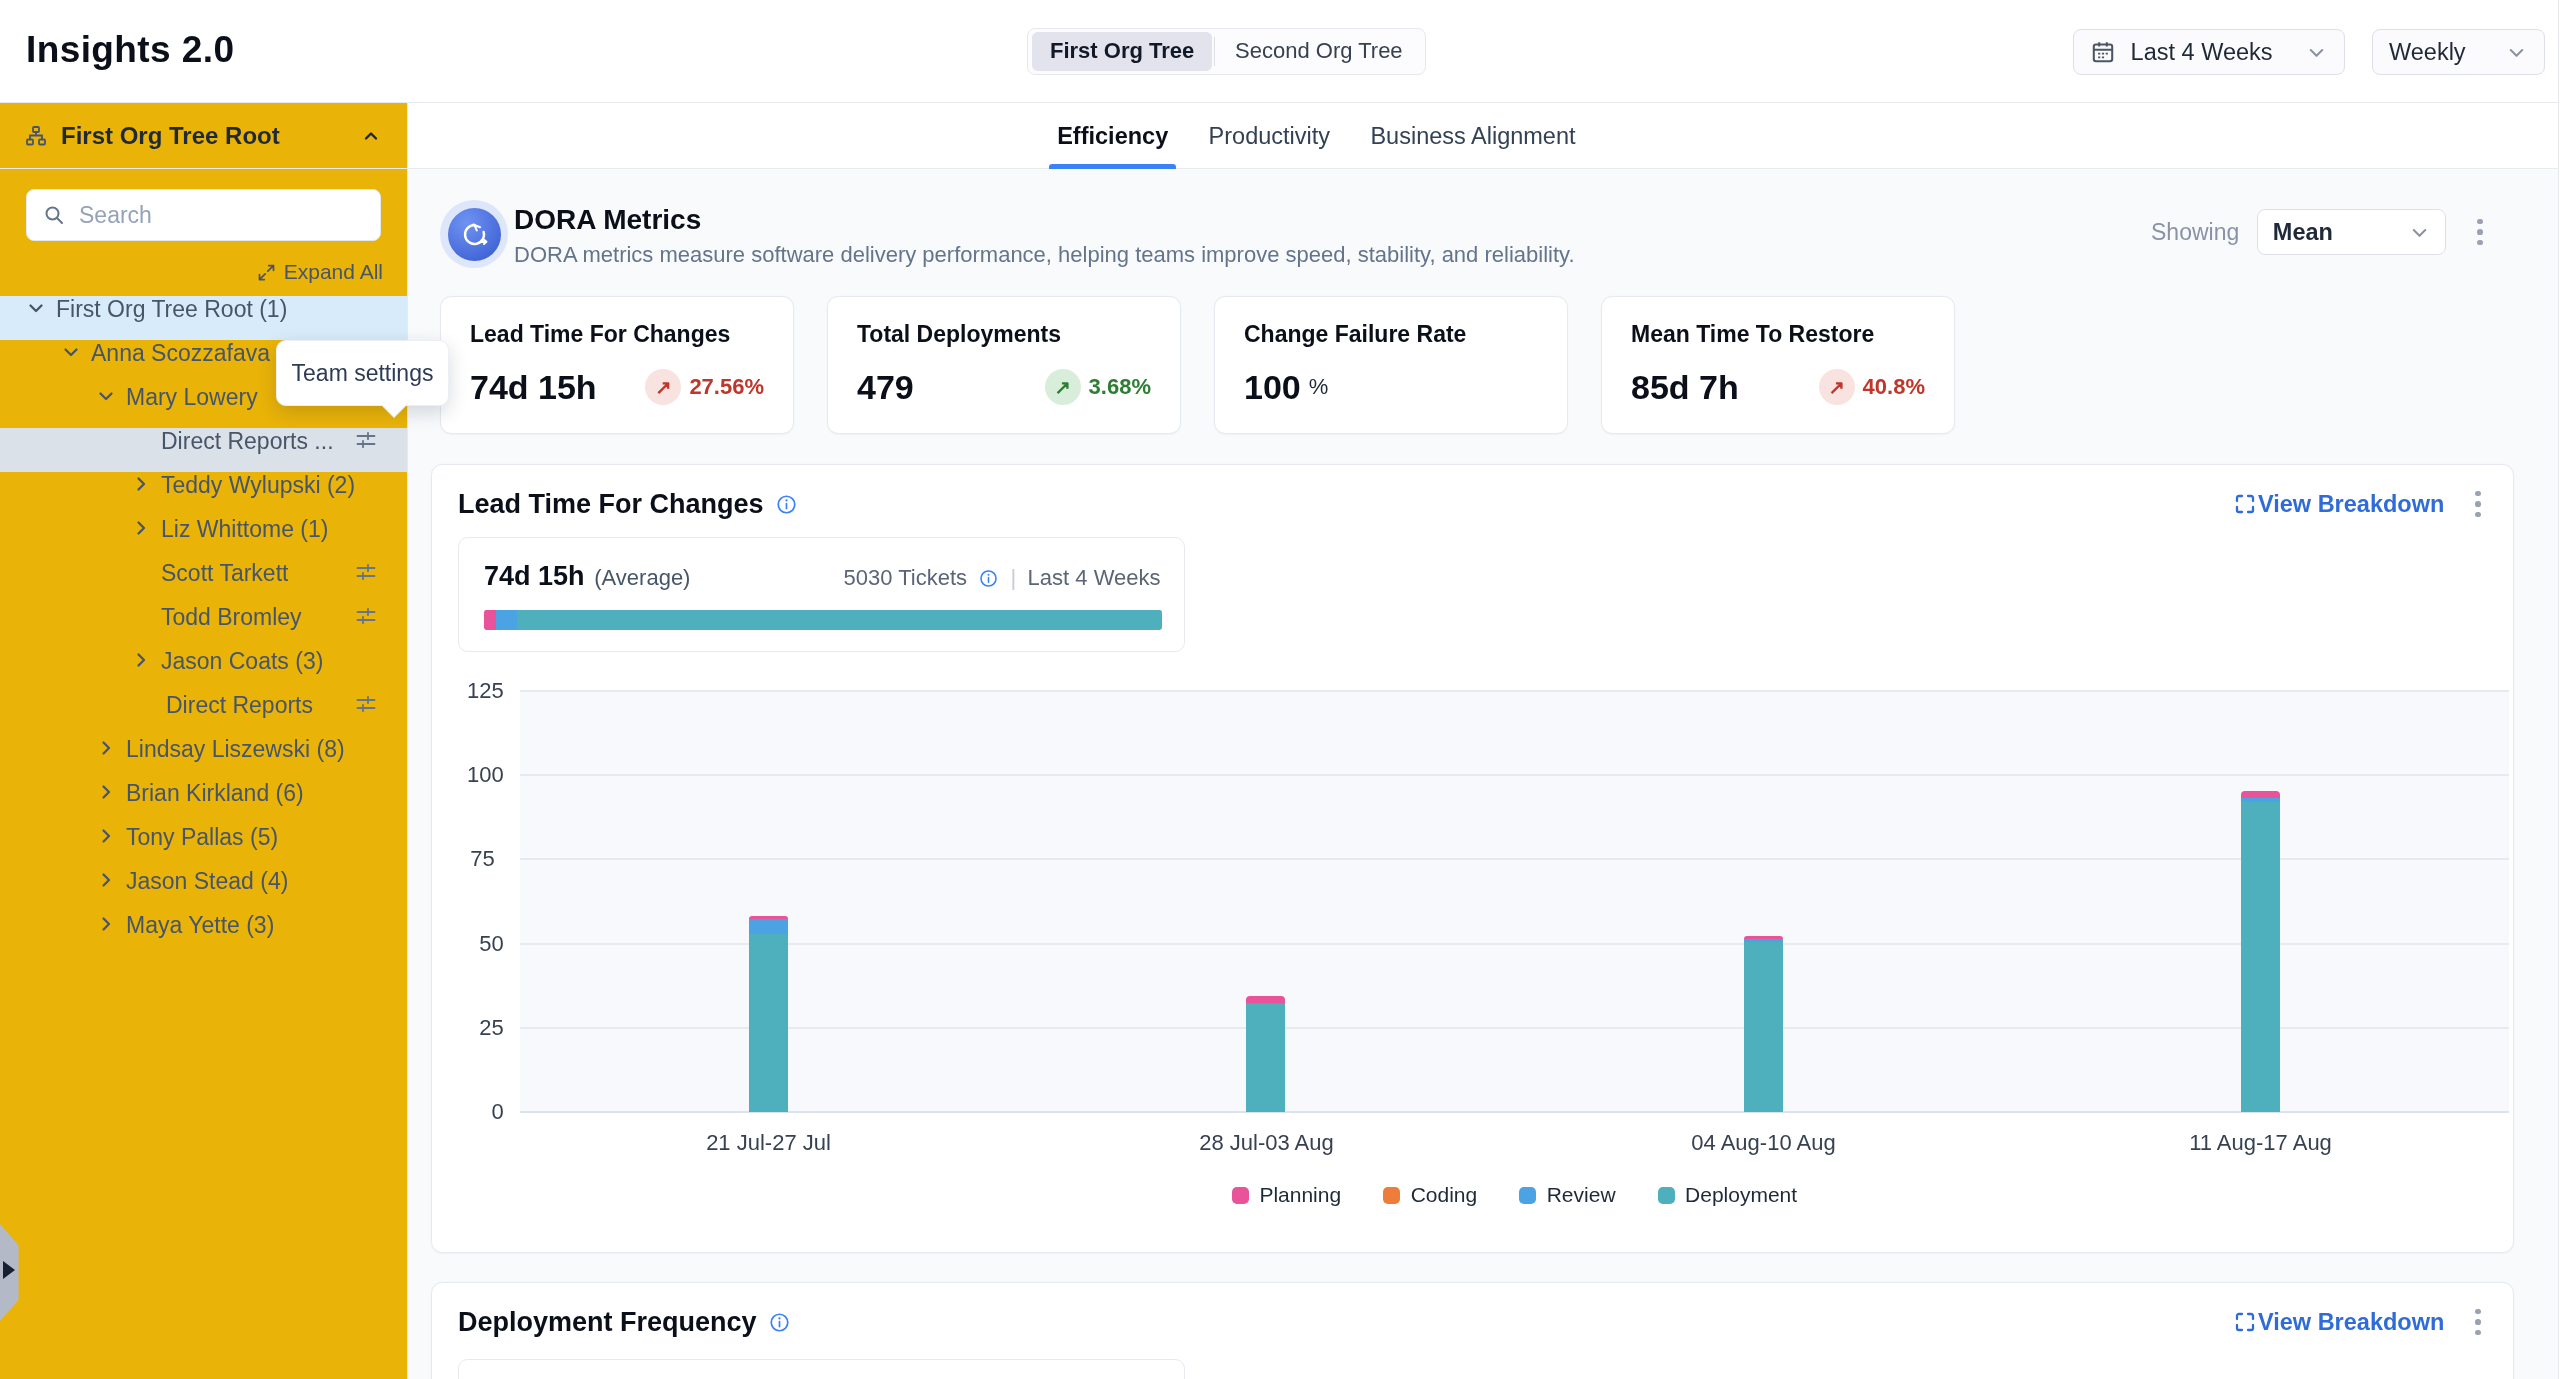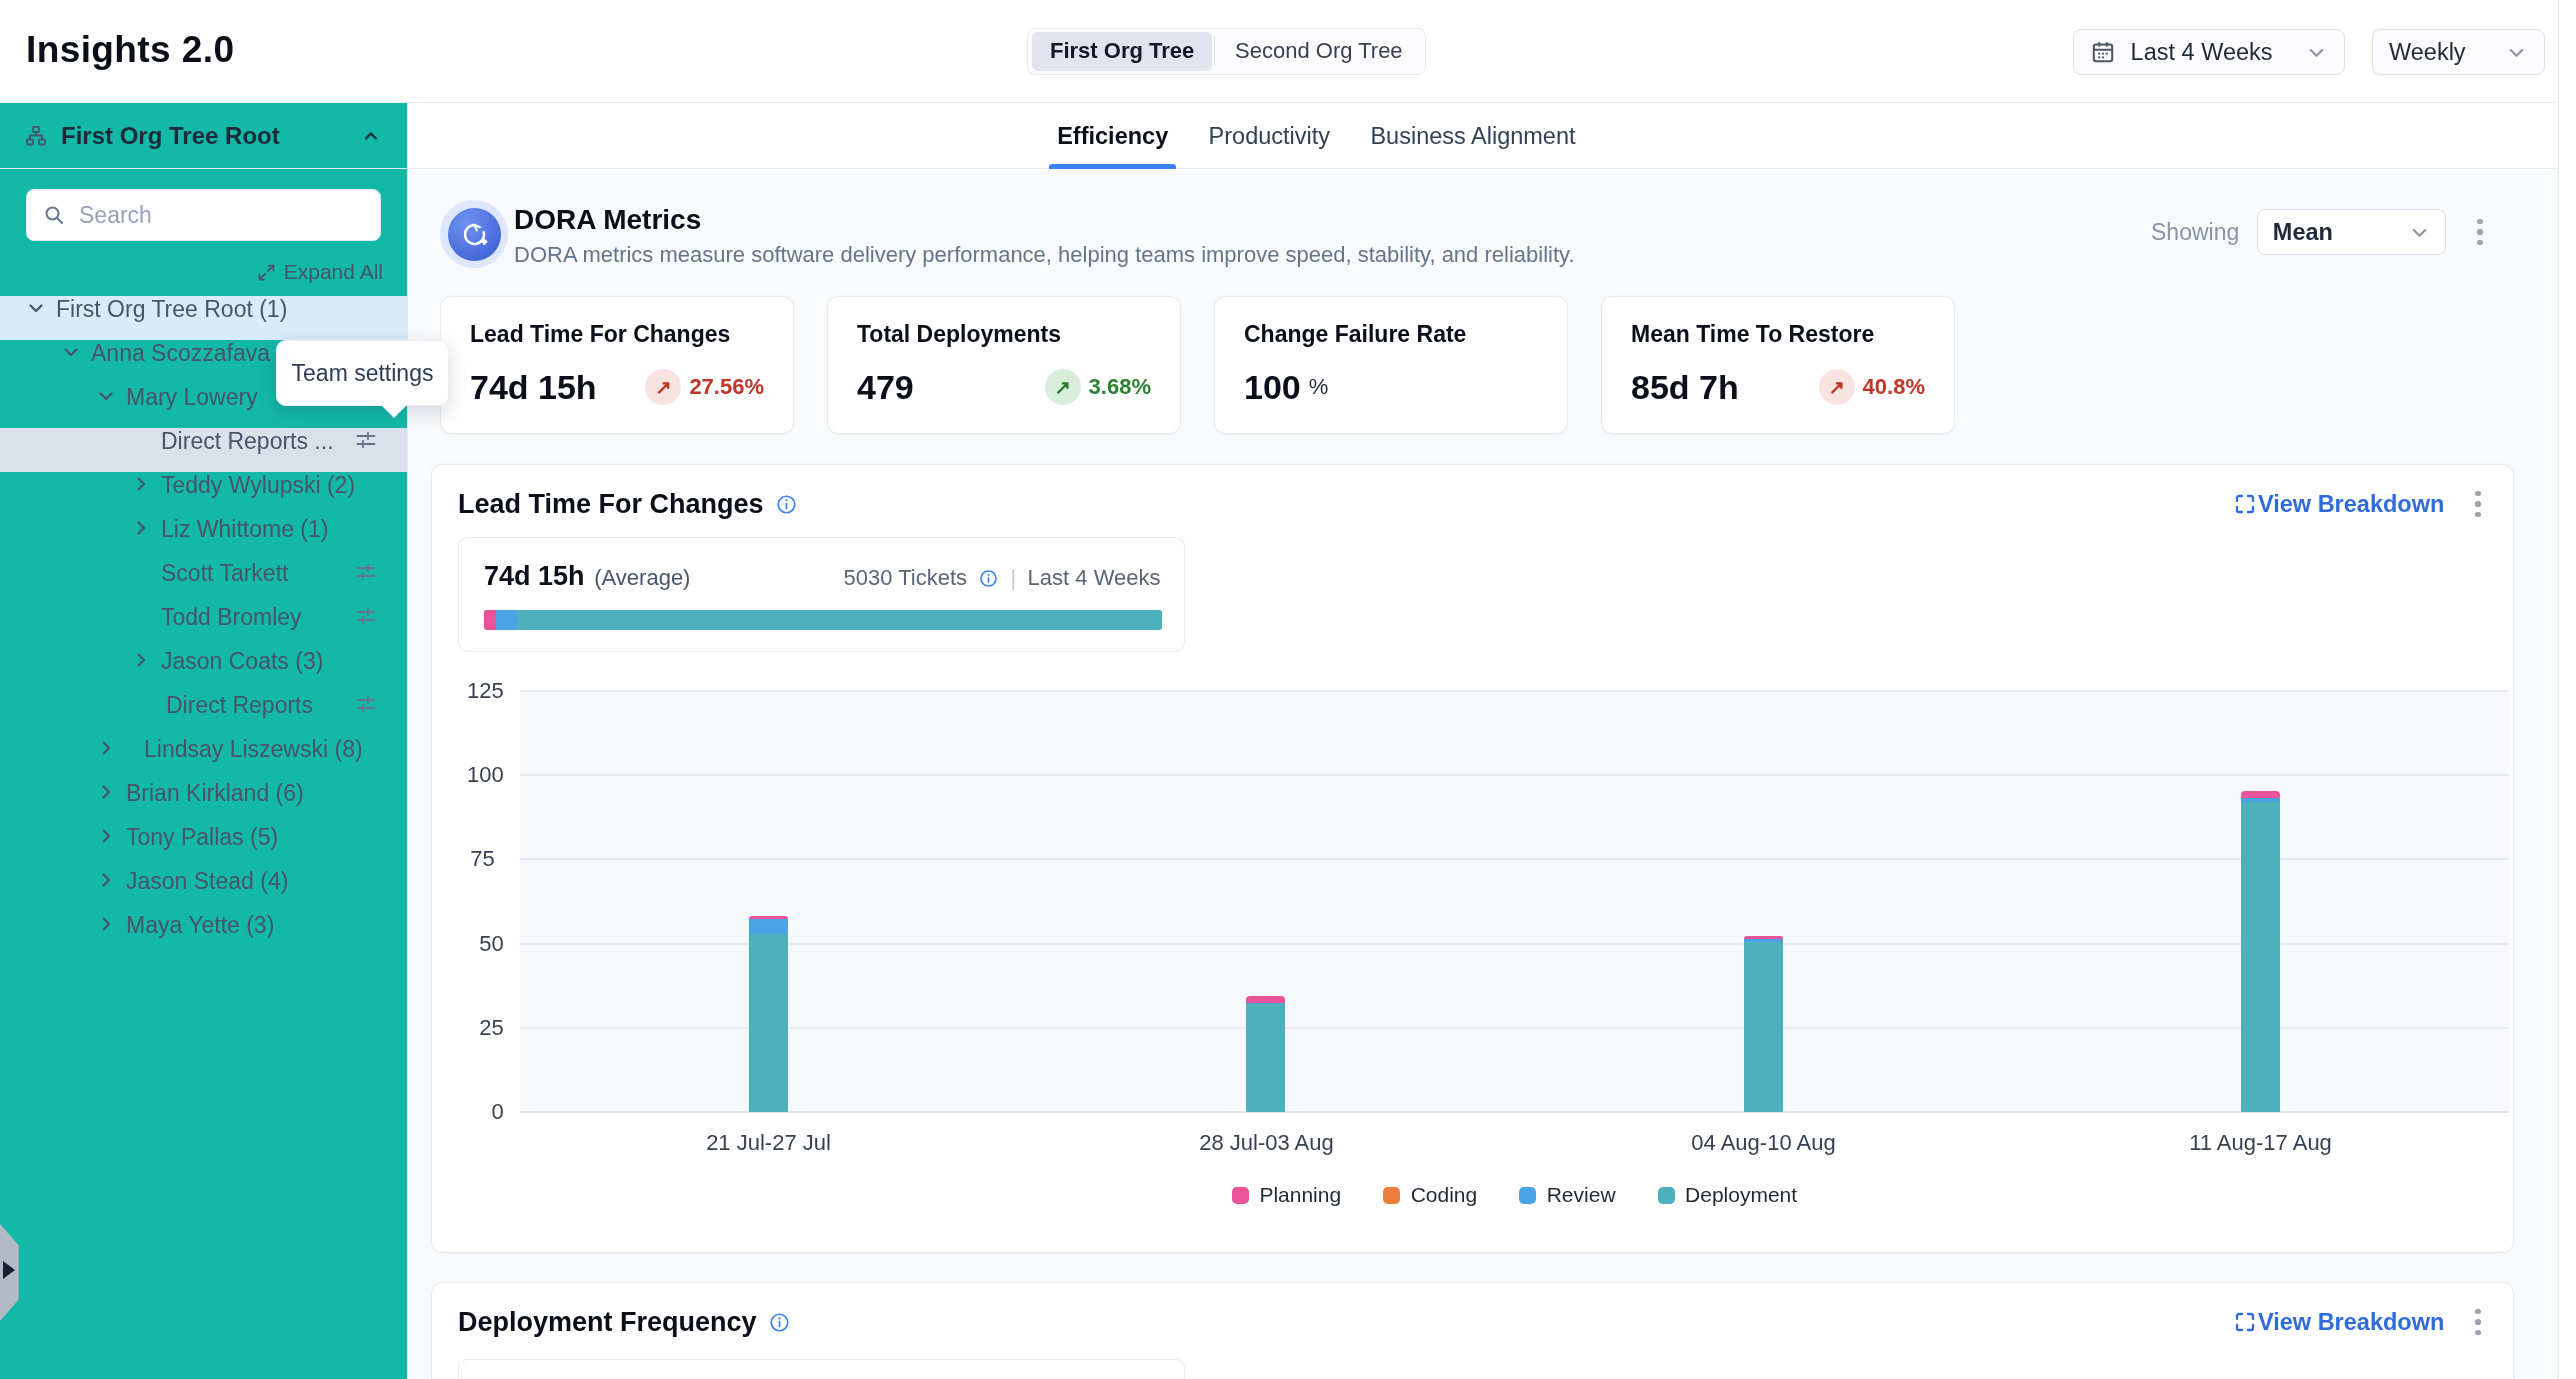--- a/index.html
+++ b/index.html
@@ -14,21 +14,21 @@
   .seg { padding:6.5px 18px; font-size:22px; color:#374151; border-radius:5.7px; white-space:nowrap; cursor:default; }
   .seg.selected { background:#e3e3ed; color:#111827; font-weight:700; }
   .seg-divider { width:1.6px; height:29px; background:#dcdee6; margin:0 1.6px; }
   .select-box { position:absolute; top:29px; height:46px; background:#fbfbfd; border:1.6px solid #dde0e8; border-radius:8px; display:flex; align-items:center; padding:0 16px; }
   .select-box .val { font-size:23.5px; color:#1f2937; font-weight:500; white-space:nowrap; }
   .select-box .chev { margin-left:auto; }
   .sel-range { left:2073px; width:272px; }
   .sel-gran  { left:2372px; width:173px; }
 
   
-  .sidebar { position:absolute; left:0; top:103px; width:408px; height:1277px; background:#14b8a6; border-right:1.6px solid #e7ebf0; z-index:4; }
+  .sidebar { position:absolute; left:0; top:103px; width:408px; height:1277px; background:#eab308; border-right:1.6px solid #e7ebf0; z-index:4; }
   .sb-header { position:absolute; left:0; top:0; width:100%; height:66px; border-bottom:1.6px solid #e7ebf0; display:flex; align-items:center; padding:0 24px; }
   .sb-title { font-size:24px; font-weight:600; color:#1f2937; margin-left:13px; }
   .sb-header .chev-up { margin-left:auto; }
   .search-wrap { position:absolute; left:26px; top:86px; width:355px; height:52px; }
   .search-wrap input { width:100%; height:100%; border:1.6px solid #e2e8f0; border-radius:8px; padding:0 16px 0 52px; font-size:23px; color:#334155; outline:none; font-family:inherit; background:#fff; }
   .search-wrap input::placeholder { color:#94a3b8; }
   .search-wrap .mag { position:absolute; left:16px; top:13.8px; }
   .expand-all { position:absolute; right:24px; top:157px; display:flex; align-items:center; gap:6.5px; font-size:21px; color:#475569; }
   .tree { position:absolute; left:0; top:193px; width:100%; }
   .tree-row { height:44px; display:flex; align-items:flex-start; }
@@ -261,21 +261,21 @@
         </div>
         <div class="tree-row" style="padding-left: 94px; gap: 40px;">
           <span class="chev-slot"></span>
           <span class="lbl">Direct Reports of A...</span>
           <span class="sliders">
             <svg width="24" height="24" viewBox="0 0 24 24" fill="none" stroke="#64748b" stroke-width="1.8" stroke-linecap="round">
               <path d="M3.5 8h17M14 4.8v6.4M3.5 16h17M9 12.8v6.4"></path>
             </svg>
           </span>
         </div>
-        <div class="tree-row" style="padding-left: 94px; gap: 18px;">
+        <div class="tree-row" style="padding-left: 94px;">
           <span class="chev-slot">
             <svg width="24" height="24" viewBox="0 0 24 24" fill="none" stroke="#475569" stroke-width="2.3" stroke-linecap="round" stroke-linejoin="round">
               <path d="M9.5 6.5l5.5 5.5-5.5 5.5"></path>
             </svg>
           </span>
           <span class="lbl">Lindsay Liszewski (8)</span>
         </div>
         <div class="tree-row" style="padding-left: 94px;">
           <span class="chev-slot">
             <svg width="24" height="24" viewBox="0 0 24 24" fill="none" stroke="#475569" stroke-width="2.3" stroke-linecap="round" stroke-linejoin="round">

